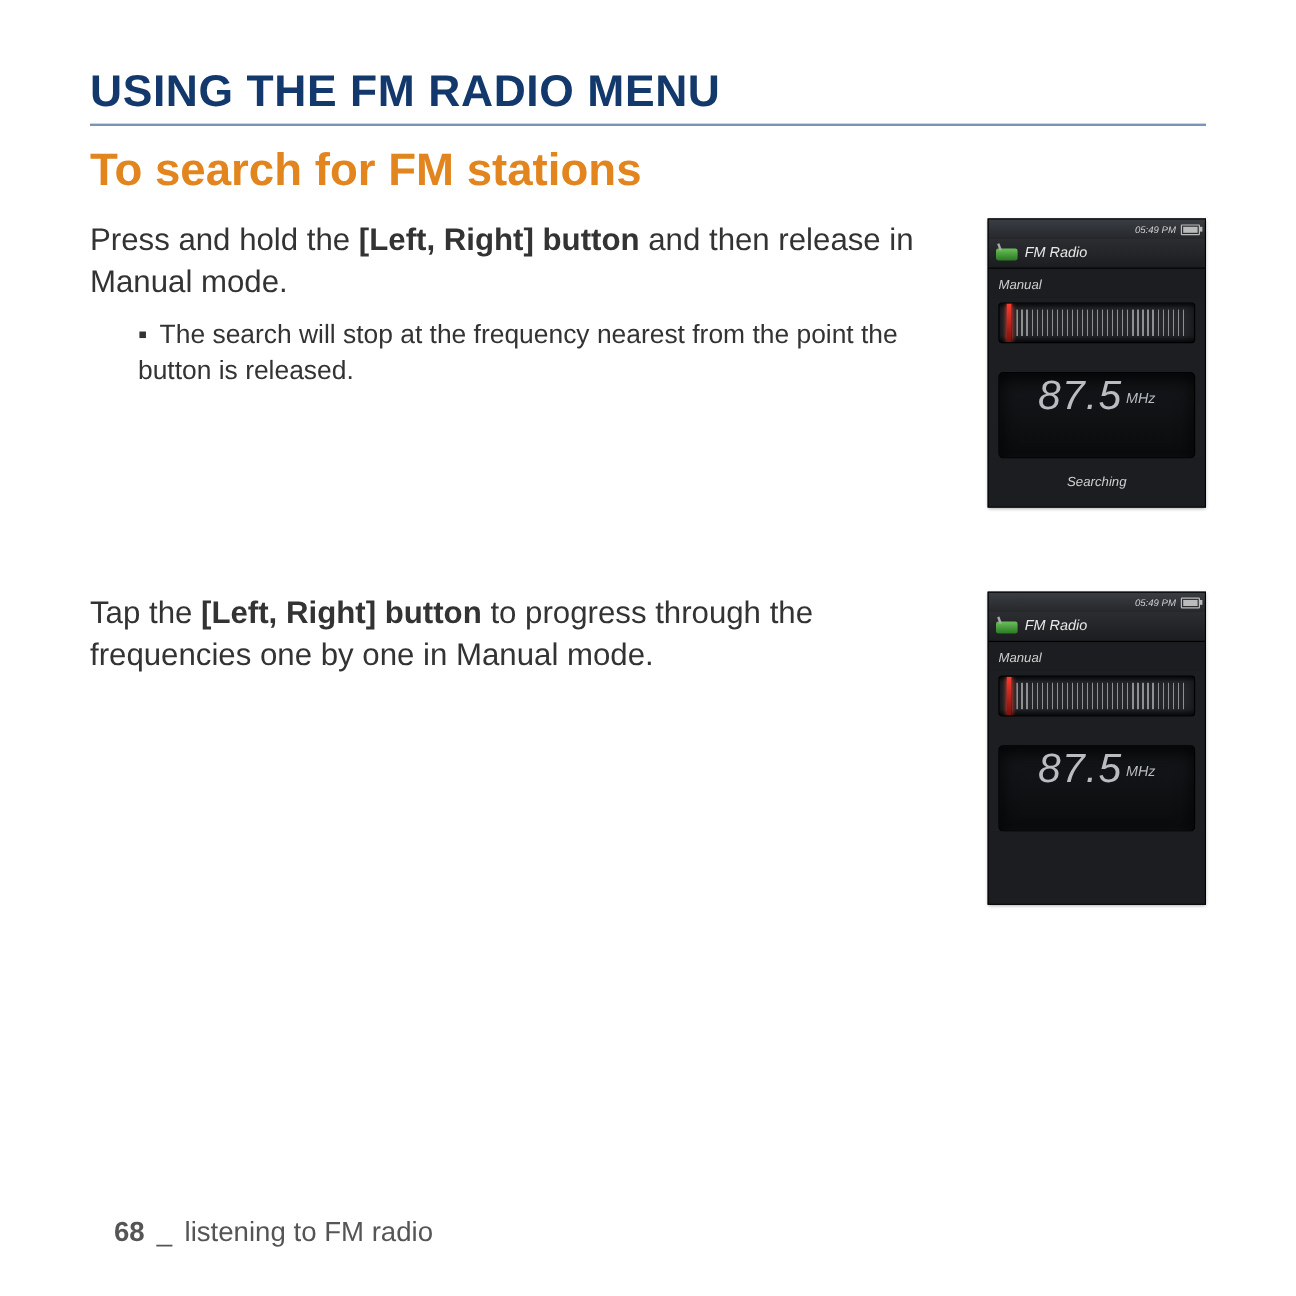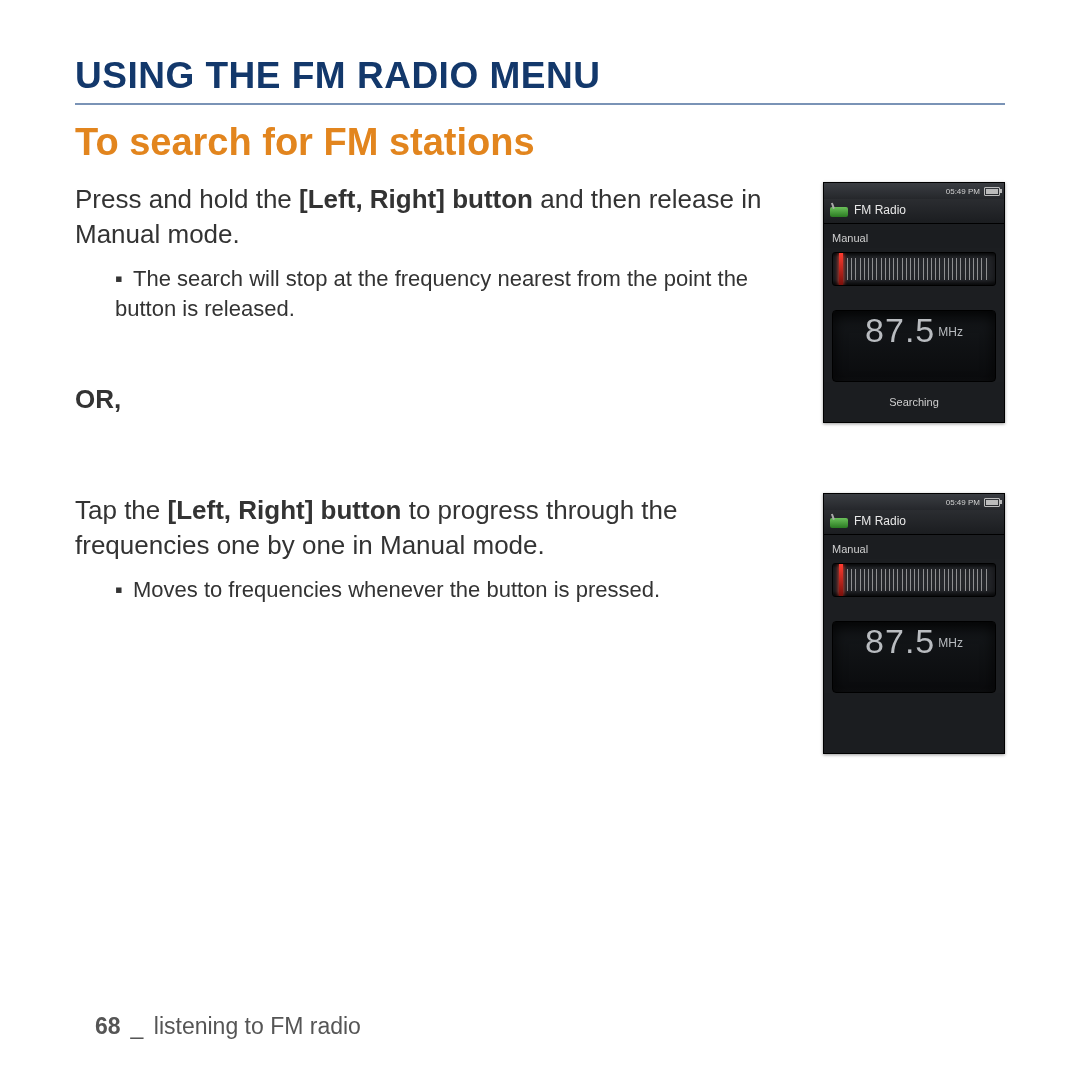--- a/index.html
+++ b/index.html
@@ -32,21 +32,21 @@
   }
 
   .row {
     display: flex;
     align-items: flex-start;
     gap: 40px;
     margin-bottom: 70px;
   }
 
   .text-col { flex: 1 1 auto; min-width: 0; }
-  .shot-col { flex: 0 0 auto; }
+  .shot-col { flex: 0 0 auto; font-style: italic; }
 
   .body-text {
     font-size: 26px;
     line-height: 1.35;
     margin: 0 0 12px 0;
     color: #333;
   }
   .body-text b { font-weight: bold; }
 
   .sub-bullet {
@@ -208,21 +208,20 @@
 <h2 class="section-title">To search for FM stations</h2>
 
 <div class="row">
   <div class="text-col">
     <p class="body-text">
       <span>Press and hold the </span><b><span>[</span><span>Left, Right] button</span></b><span> and then release in Manual mode.</span>
     </p>
     <p class="sub-bullet">
       <span class="bullet-glyph">▪</span><span>The search will stop at the frequency nearest from the point the button is released.</span>
     </p>
-    <p class="or-label">OR,</p>
   </div>
 
   <div class="shot-col">
     <div class="device">
       <div class="dev-statusbar">
         <span>05:49 PM</span>
         <span class="batt-ico"></span>
       </div>
       <div class="dev-header">
         <span class="radio-ico"></span>
@@ -240,23 +239,20 @@
       <div class="dev-status">Searching</div>
     </div>
   </div>
 </div>
 
 <div class="row">
   <div class="text-col">
     <p class="body-text">
       <span>Tap the </span><b><span>[</span><span>Left, Right] button</span></b><span> to progress through the frequencies one by one in Manual mode.</span>
     </p>
-    <p class="sub-bullet">
-      <span class="bullet-glyph">▪</span><span>Moves to frequencies whenever the button is pressed.</span>
-    </p>
   </div>
 
   <div class="shot-col">
     <div class="device">
       <div class="dev-statusbar">
         <span>05:49 PM</span>
         <span class="batt-ico"></span>
       </div>
       <div class="dev-header">
         <span class="radio-ico"></span>

